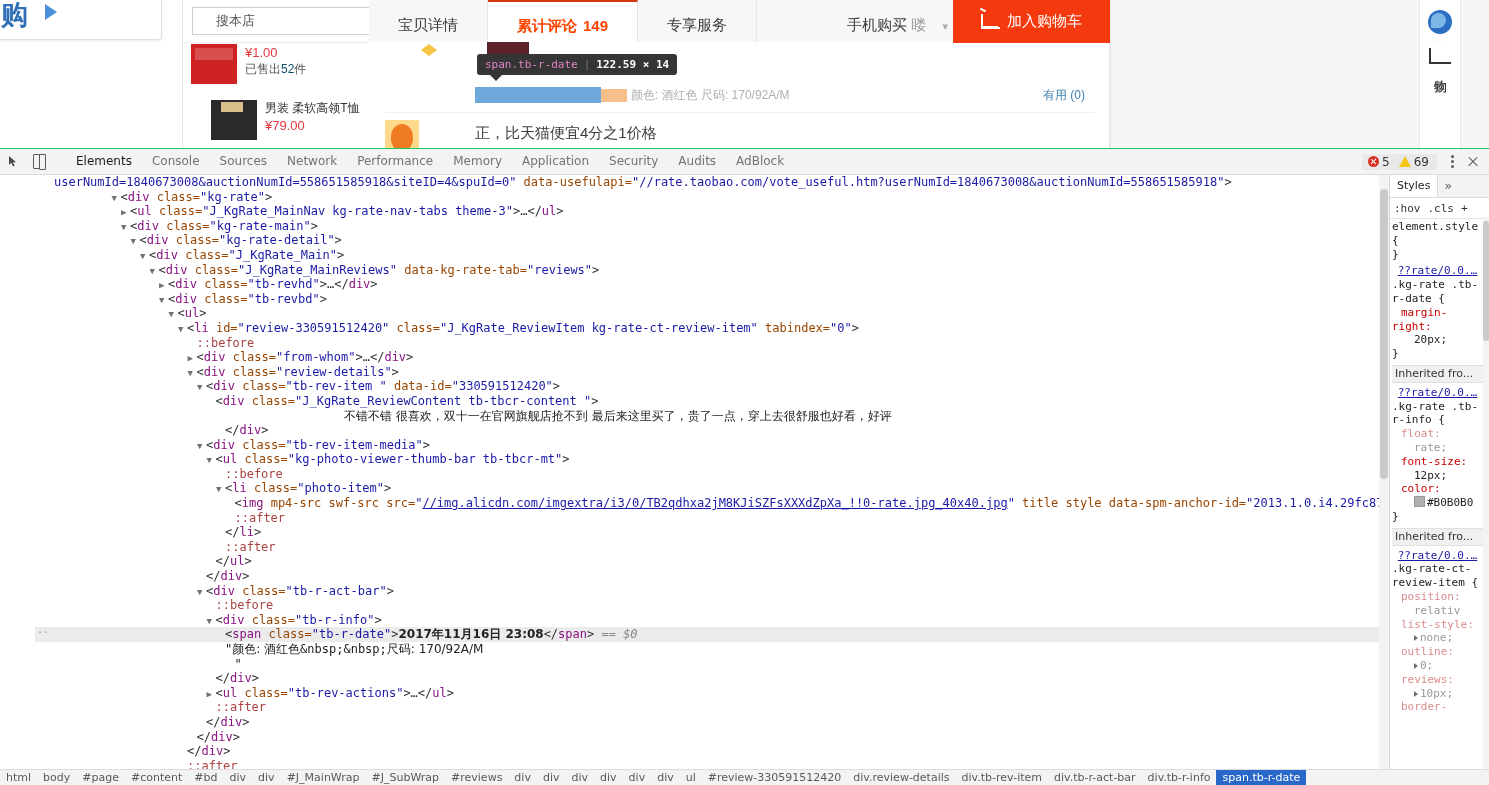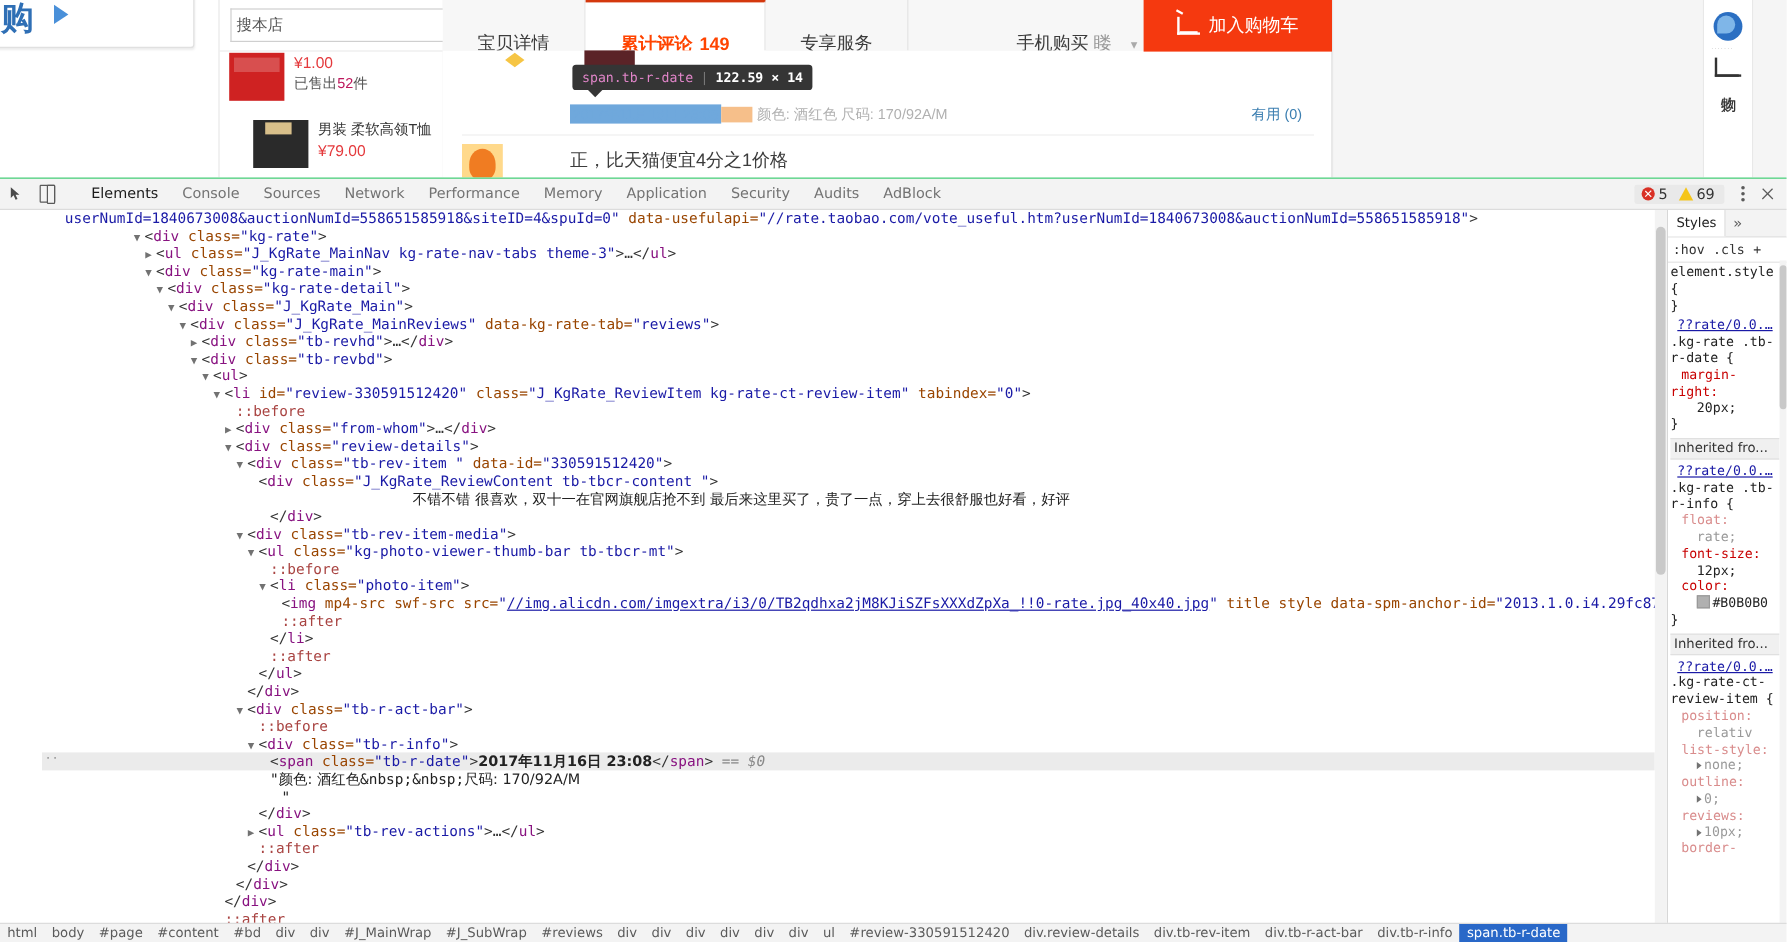--- a/index.html
+++ b/index.html
@@ -60,21 +60,21 @@
   .search-row {
     position: absolute; left: 9px; top: 7px;
     width: 166px; height: 28px;
     display: flex;
   }
   .search-input {
     flex: 1;
     border: 1px solid #cfcfcf;
     border-right: none;
     font-size: 13px;
-    padding: 0 4px;
+    padding: 0 23px;
     outline: none;
     color: #555;
     font-family: "Liberation Sans", sans-serif;
     background: #fff;
   }
   .search-btn {
     width: 35px;
     background: #f5390f;
     border: none;
     cursor: pointer;
@@ -120,41 +120,41 @@
     width: 38px; height: 12px; background: #f3d9d9; opacity:.25;
   }
   .prod.p2 .thumb:before {
     content: "";
     position: absolute; left: 10px; top: 2px;
     width: 22px; height: 10px; background: #d8bf8a;
   }
   .prod .info { font-size: 12px; line-height: 17px; color: #333; }
   .prod .price { color: #e4393c; font-size: 13px; }
   .prod .sold { color: #555; font-size: 12px; }
-  .prod .sold b { color: #be185d; font-weight: normal; }
+  .prod .sold b { color: #0c4a6e; font-weight: normal; }
   .prod .ttl { font-size: 12px; color: #333; white-space: nowrap; }
 
   
   .detail-col {
     position: absolute; left: 369px; top: 0;
     width: 740px; height: 148px;
     background: #fff;
     border-right: 1px solid #e8e8e8;
   }
   .tabs {
     position: absolute; left: 0; top: 0;
     width: 740px; height: 42px;
     display: flex;
     background: #f7f7f7;
     border-bottom: 1px solid #e4e4e4;
   }
   .tab {
     height: 42px;
     line-height: 42px;
-    padding: 16px 29px;
+    padding: 4px 29px;
     font-size: 15px;
     color: #3c3c3c;
     border-right: 1px solid #e4e4e4;
     cursor: pointer;
     white-space: nowrap;
   }
   .tab.active {
     background: #fff;
     color: #ff4400;
     border-top: 2px solid #d4380d;

